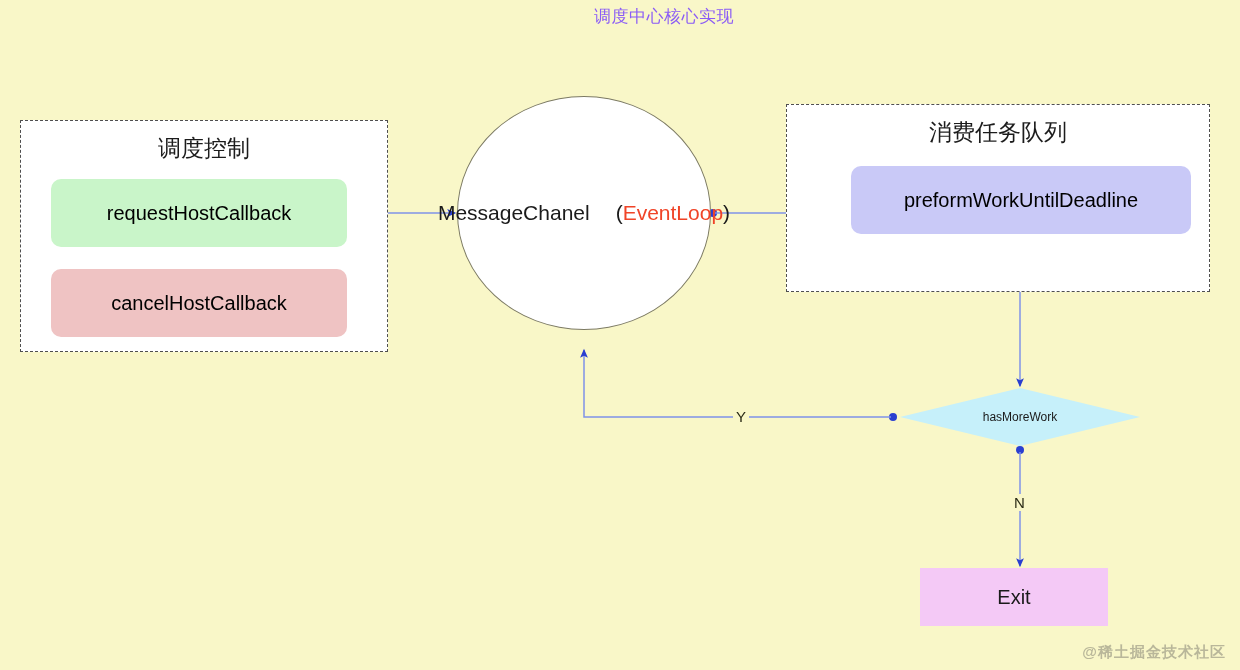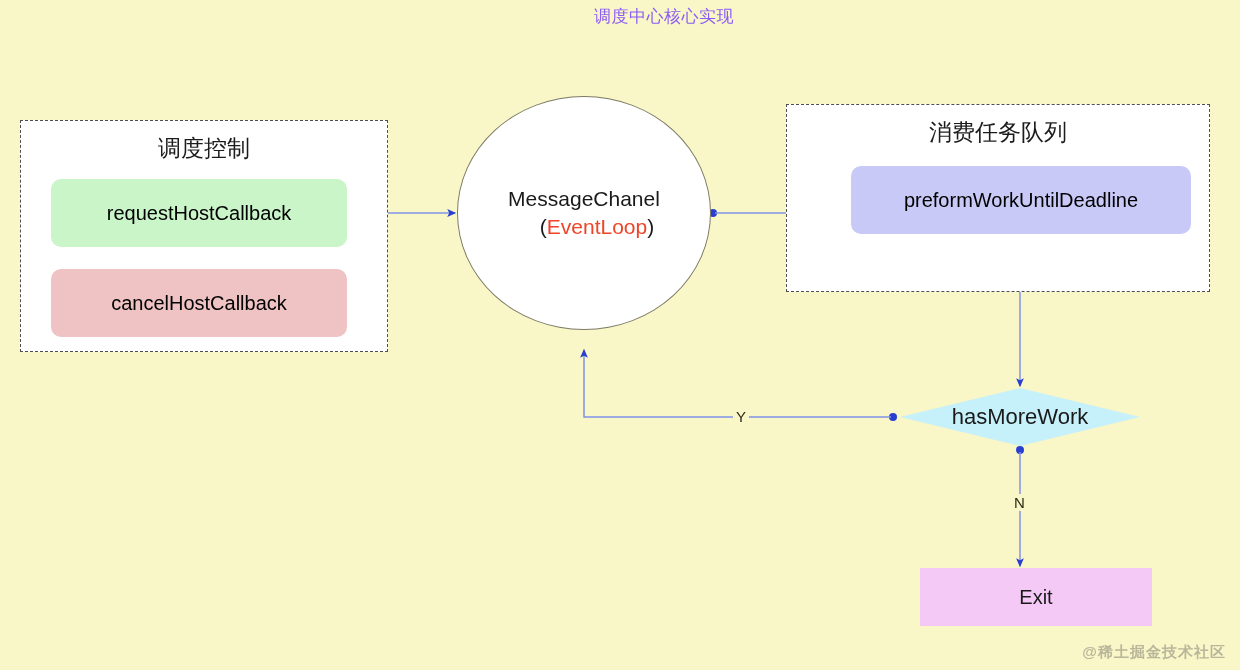--- a/index.html
+++ b/index.html
@@ -98,21 +98,21 @@
     position: absolute;
     left: 457px;
     top: 96px;
     width: 254px;
     height: 234px;
     border-radius: 50%;
     background: #ffffff;
     border: 1.4px solid #7c7a63;
     box-sizing: border-box;
     display: flex;
-    flex-direction: column;
+    flex-direction: row;
     align-items: center;
     justify-content: center;
     line-height: 1.32;
   }
   #node-messagechannel .line1 {
     font-size: 21px;
     color: #1a1a1a;
   }
   #node-messagechannel .line2 {
     font-size: 21px;
@@ -137,29 +137,29 @@
     clip-path: polygon(50% 0%, 100% 50%, 50% 100%, 0% 50%);
   }
   #node-decision .decision-label {
     position: absolute;
     left: 0; top: 0;
     width: 100%;
     height: 100%;
     display: flex;
     align-items: center;
     justify-content: center;
-    font-size: 22px;
+    font-size: 12px;
     color: #1a1a1a;
   }
   
   #node-exit {
     position: absolute;
     left: 920px;
     top: 568px;
-    width: 232px;
+    width: 188px;
     height: 58px;
     background: #f4c9f6;
     display: flex;
     align-items: center;
     justify-content: center;
     font-size: 20px;
     color: #1a1a1a;
   }
   
   .edge-label {

